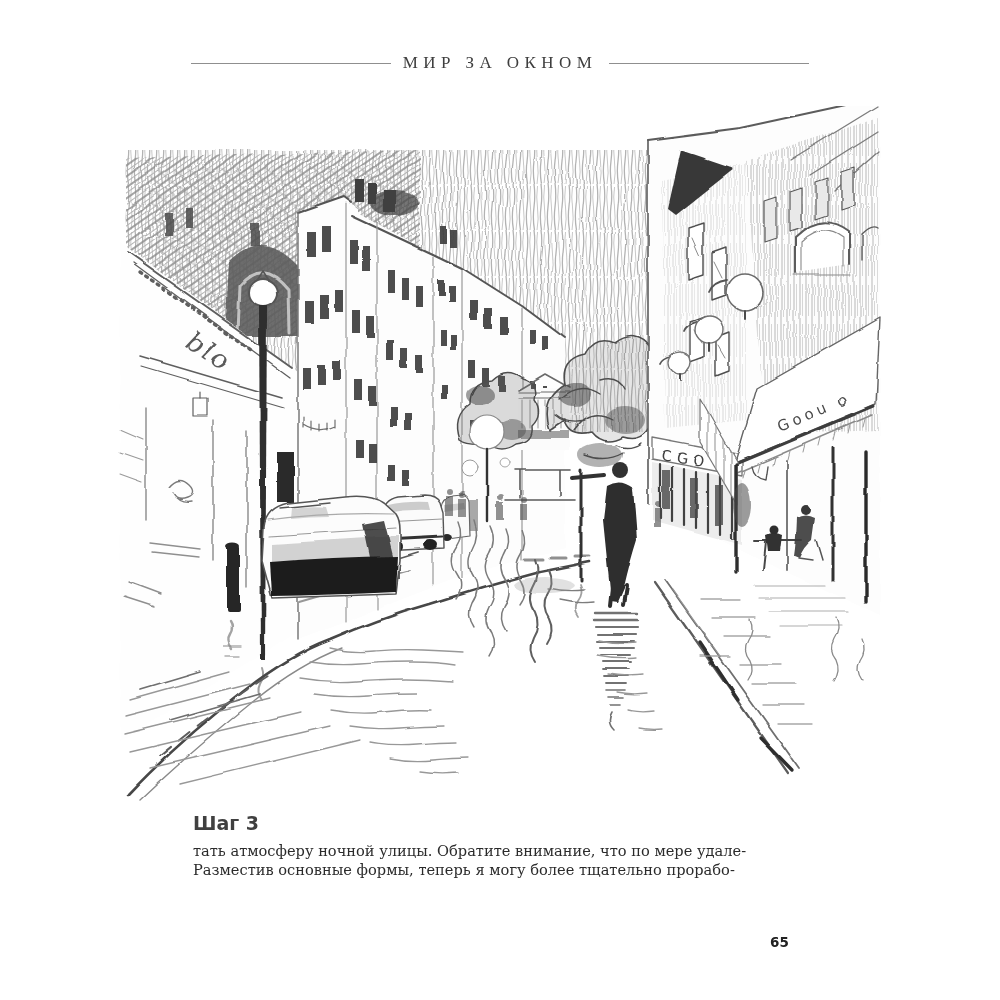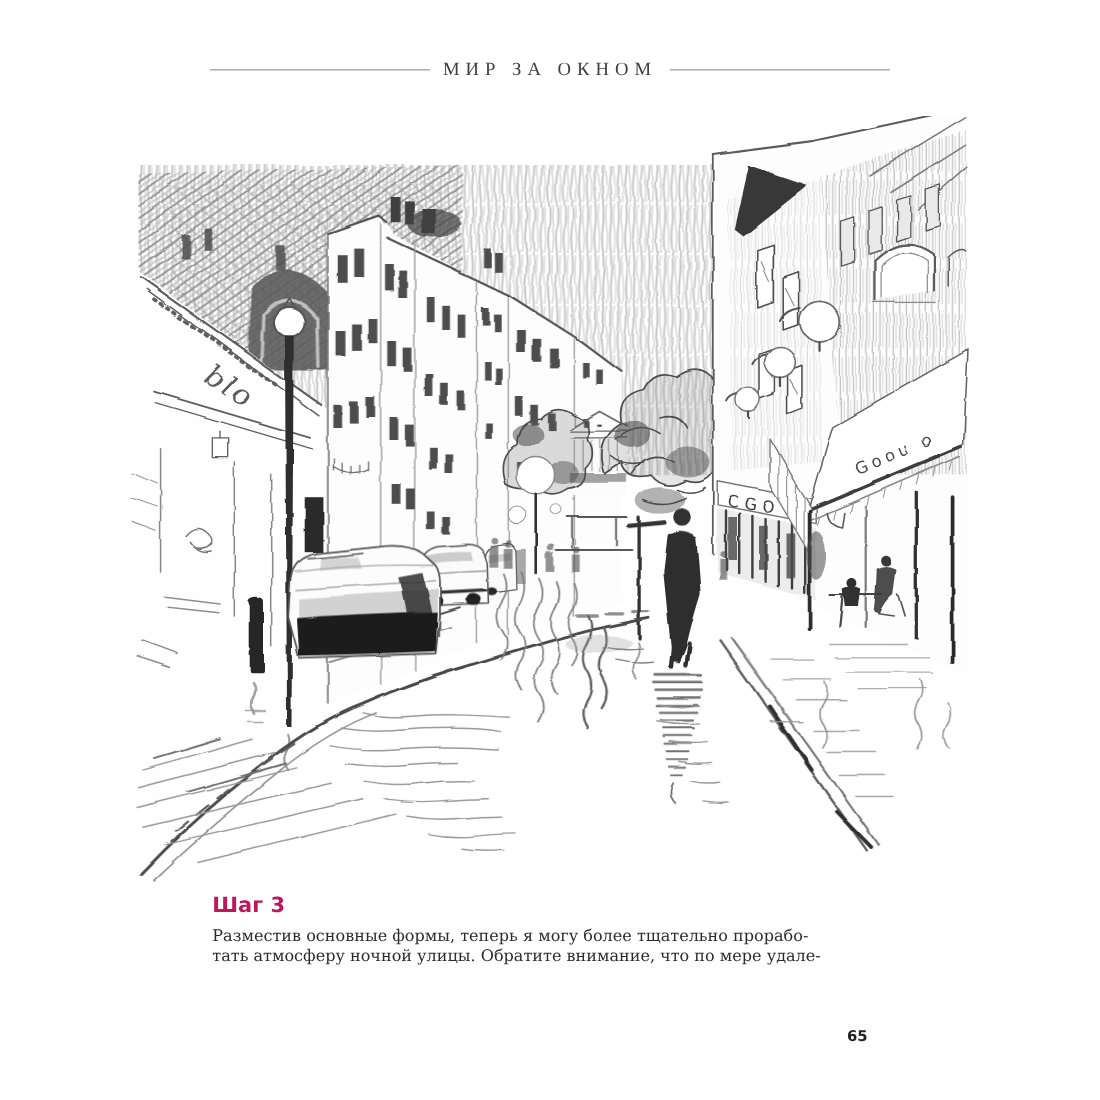--- a/index.html
+++ b/index.html
@@ -10,21 +10,21 @@
     display:flex;align-items:center;justify-content:center;}
   .head-rule{height:1px;background:#8f8f8f;width:200px;margin:0 12px;}
   #head-title{font-family:"Liberation Serif", serif;font-size:17px;letter-spacing:.32em;
     color:#3f3f3f;white-space:nowrap;}
   
   #sketch-wrap{position:absolute;left:115px;top:106px;width:770px;height:706px;}
   svg text{user-select:none;}
   
   #step-block{position:absolute;left:193px;top:812px;width:470px;}
   #step-title{font-family:"DejaVu Sans", sans-serif;font-weight:bold;font-size:19px;
-    color:#be185d;margin:0 0 8px 0;}
+    color:#404040;margin:0 0 8px 0;}
   .body-line{font-family:"DejaVu Serif", serif;font-size:14.6px;line-height:18.8px;
     color:#2b2b2b;white-space:nowrap;}
   
   #page-number{position:absolute;left:770px;top:934px;font-family:"DejaVu Sans", sans-serif;
     font-weight:bold;font-size:13.5px;color:#222;text-align:right;}
 </style>
 </head>
 <body>
 
 <div id="page">
@@ -400,19 +400,19 @@
           <path d="M862,640 q5,10 -2,20 q-5,10 2,20"></path>
         </g>
         <ellipse cx="545" cy="585" rx="30" ry="8" fill="#9a9a9a" opacity=".3" stroke="none"></ellipse>
       </g>
     </g>
   </svg>
   </div>
 
   <div id="step-block">
     <div id="step-title">Шаг 3</div>
+    <div class="body-line">тать атмосферу ночной улицы. Обратите внимание, что по мере удале-</div>
     <div class="body-line">Разместив основные формы, теперь я могу более тщательно прорабо-</div>
-    <div class="body-line">тать атмосферу ночной улицы. Обратите внимание, что по мере удале-</div>
   </div>
 
   <div id="page-number">65</div>
 
 </div>
 
 </body></html>

